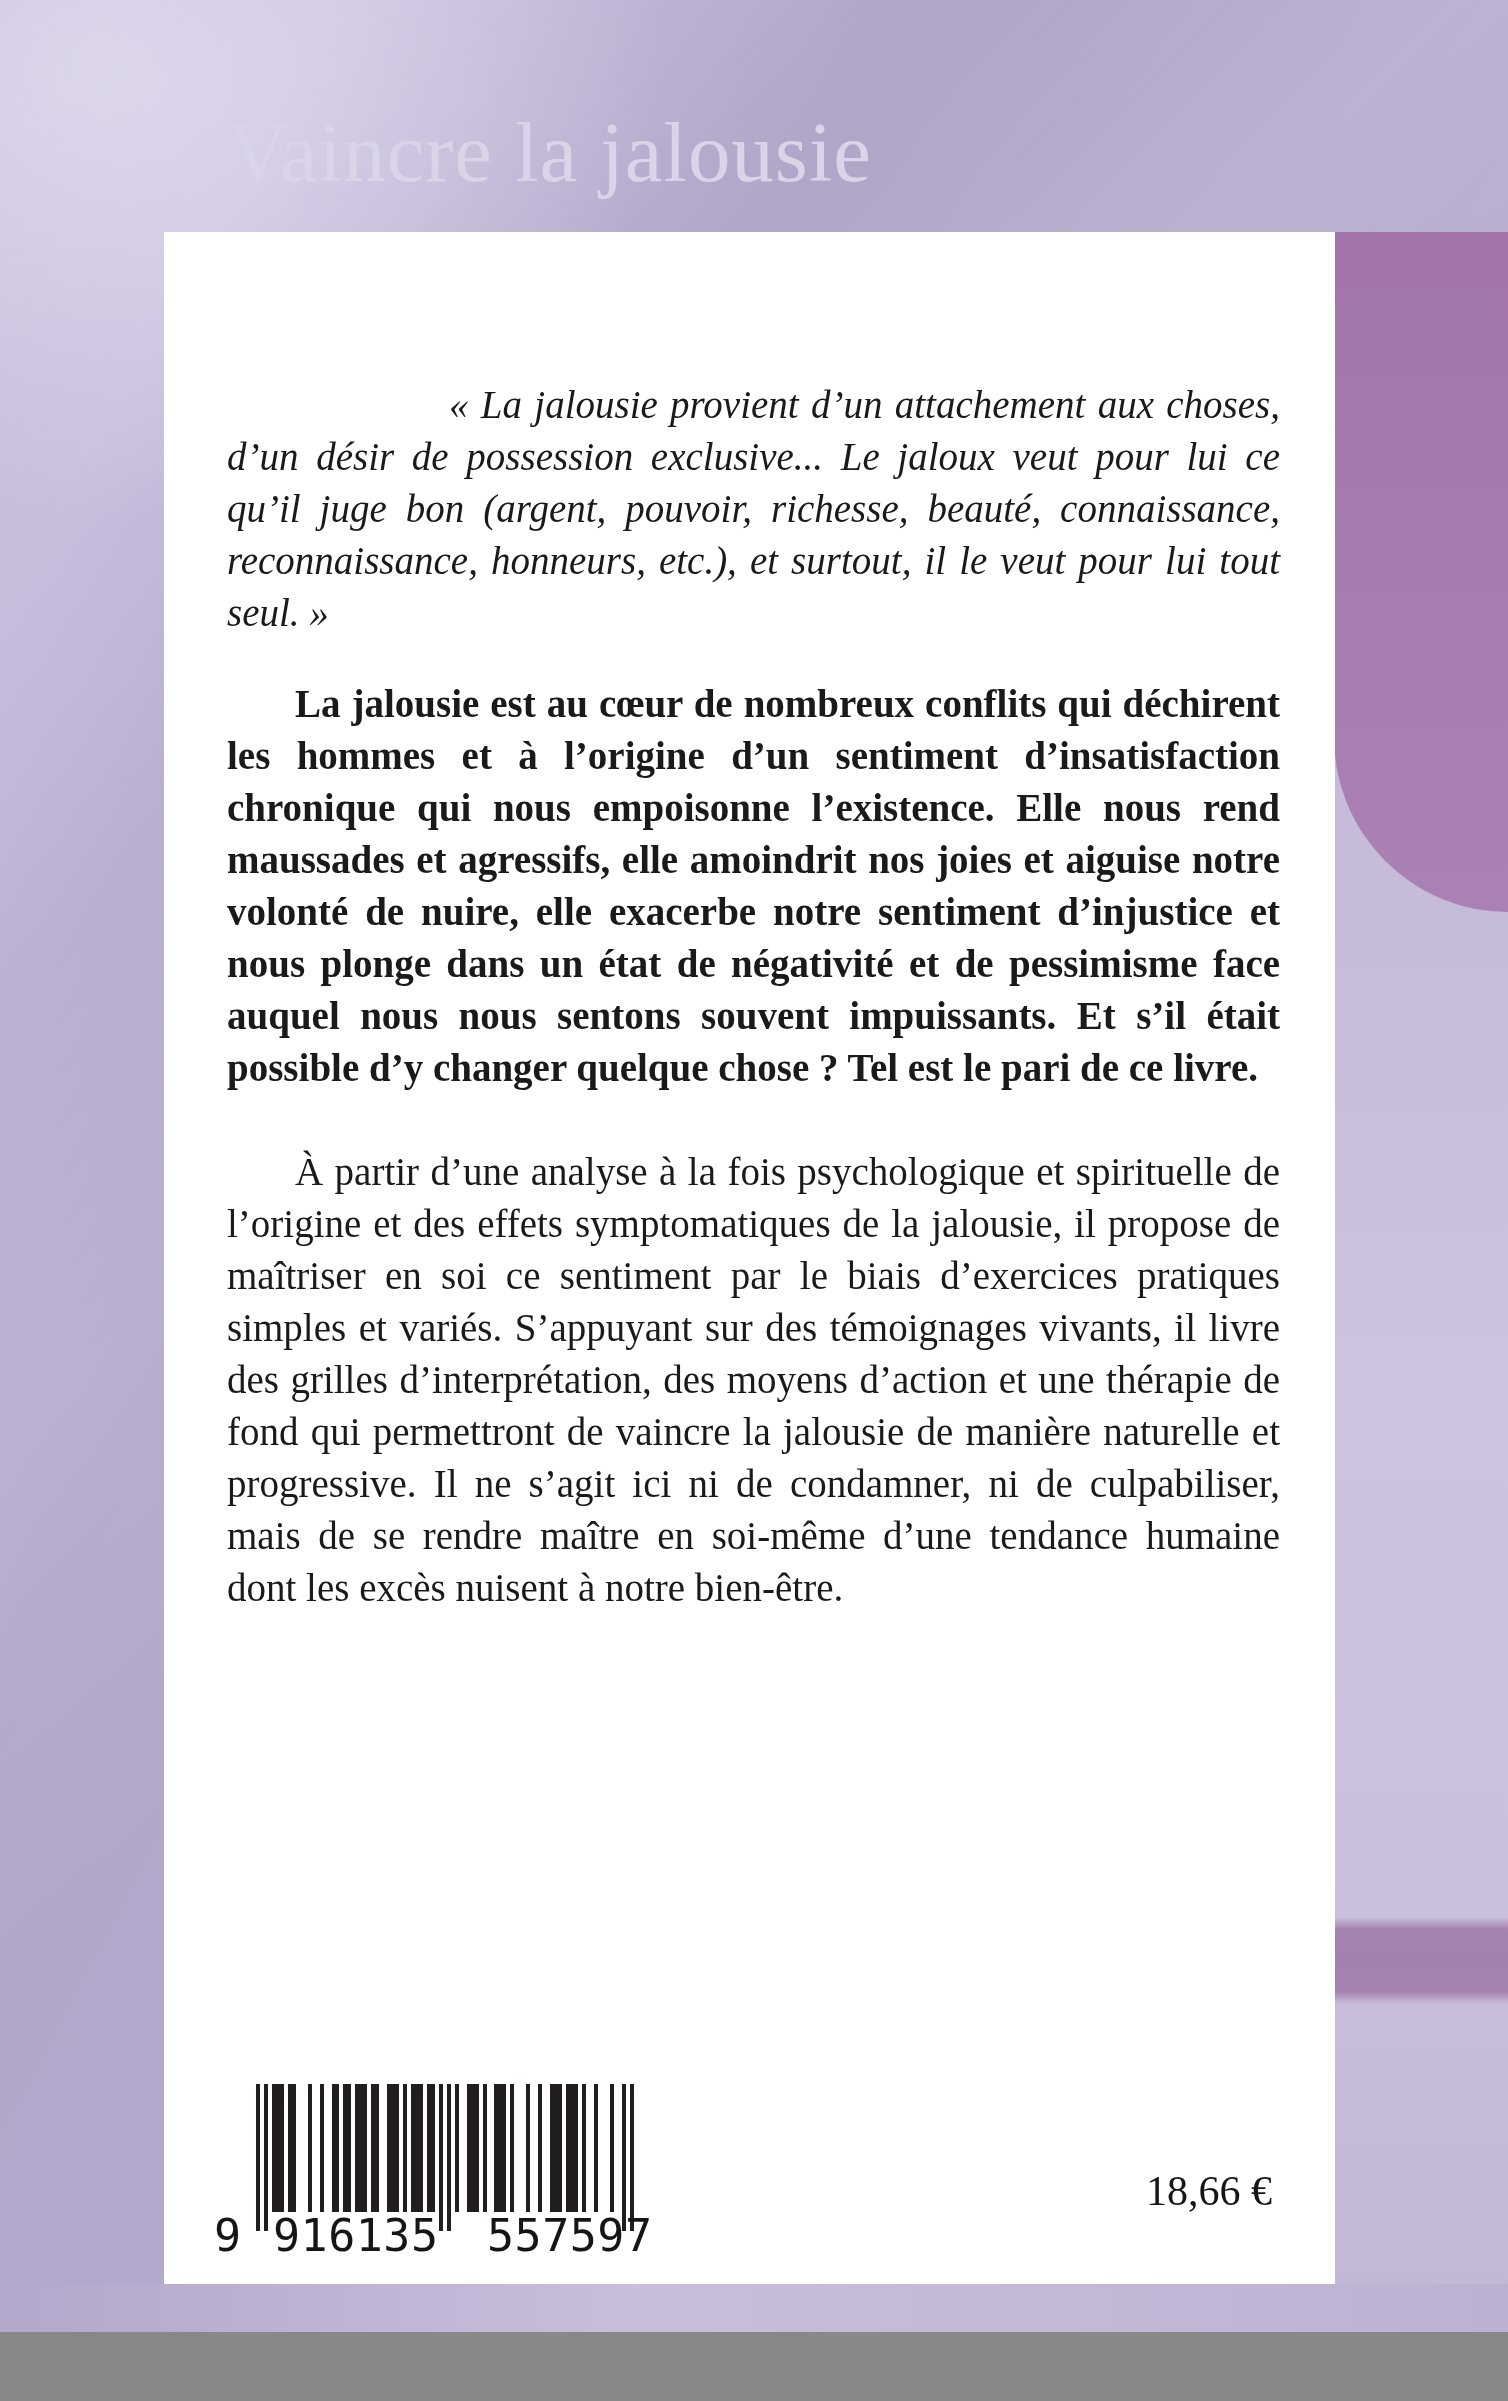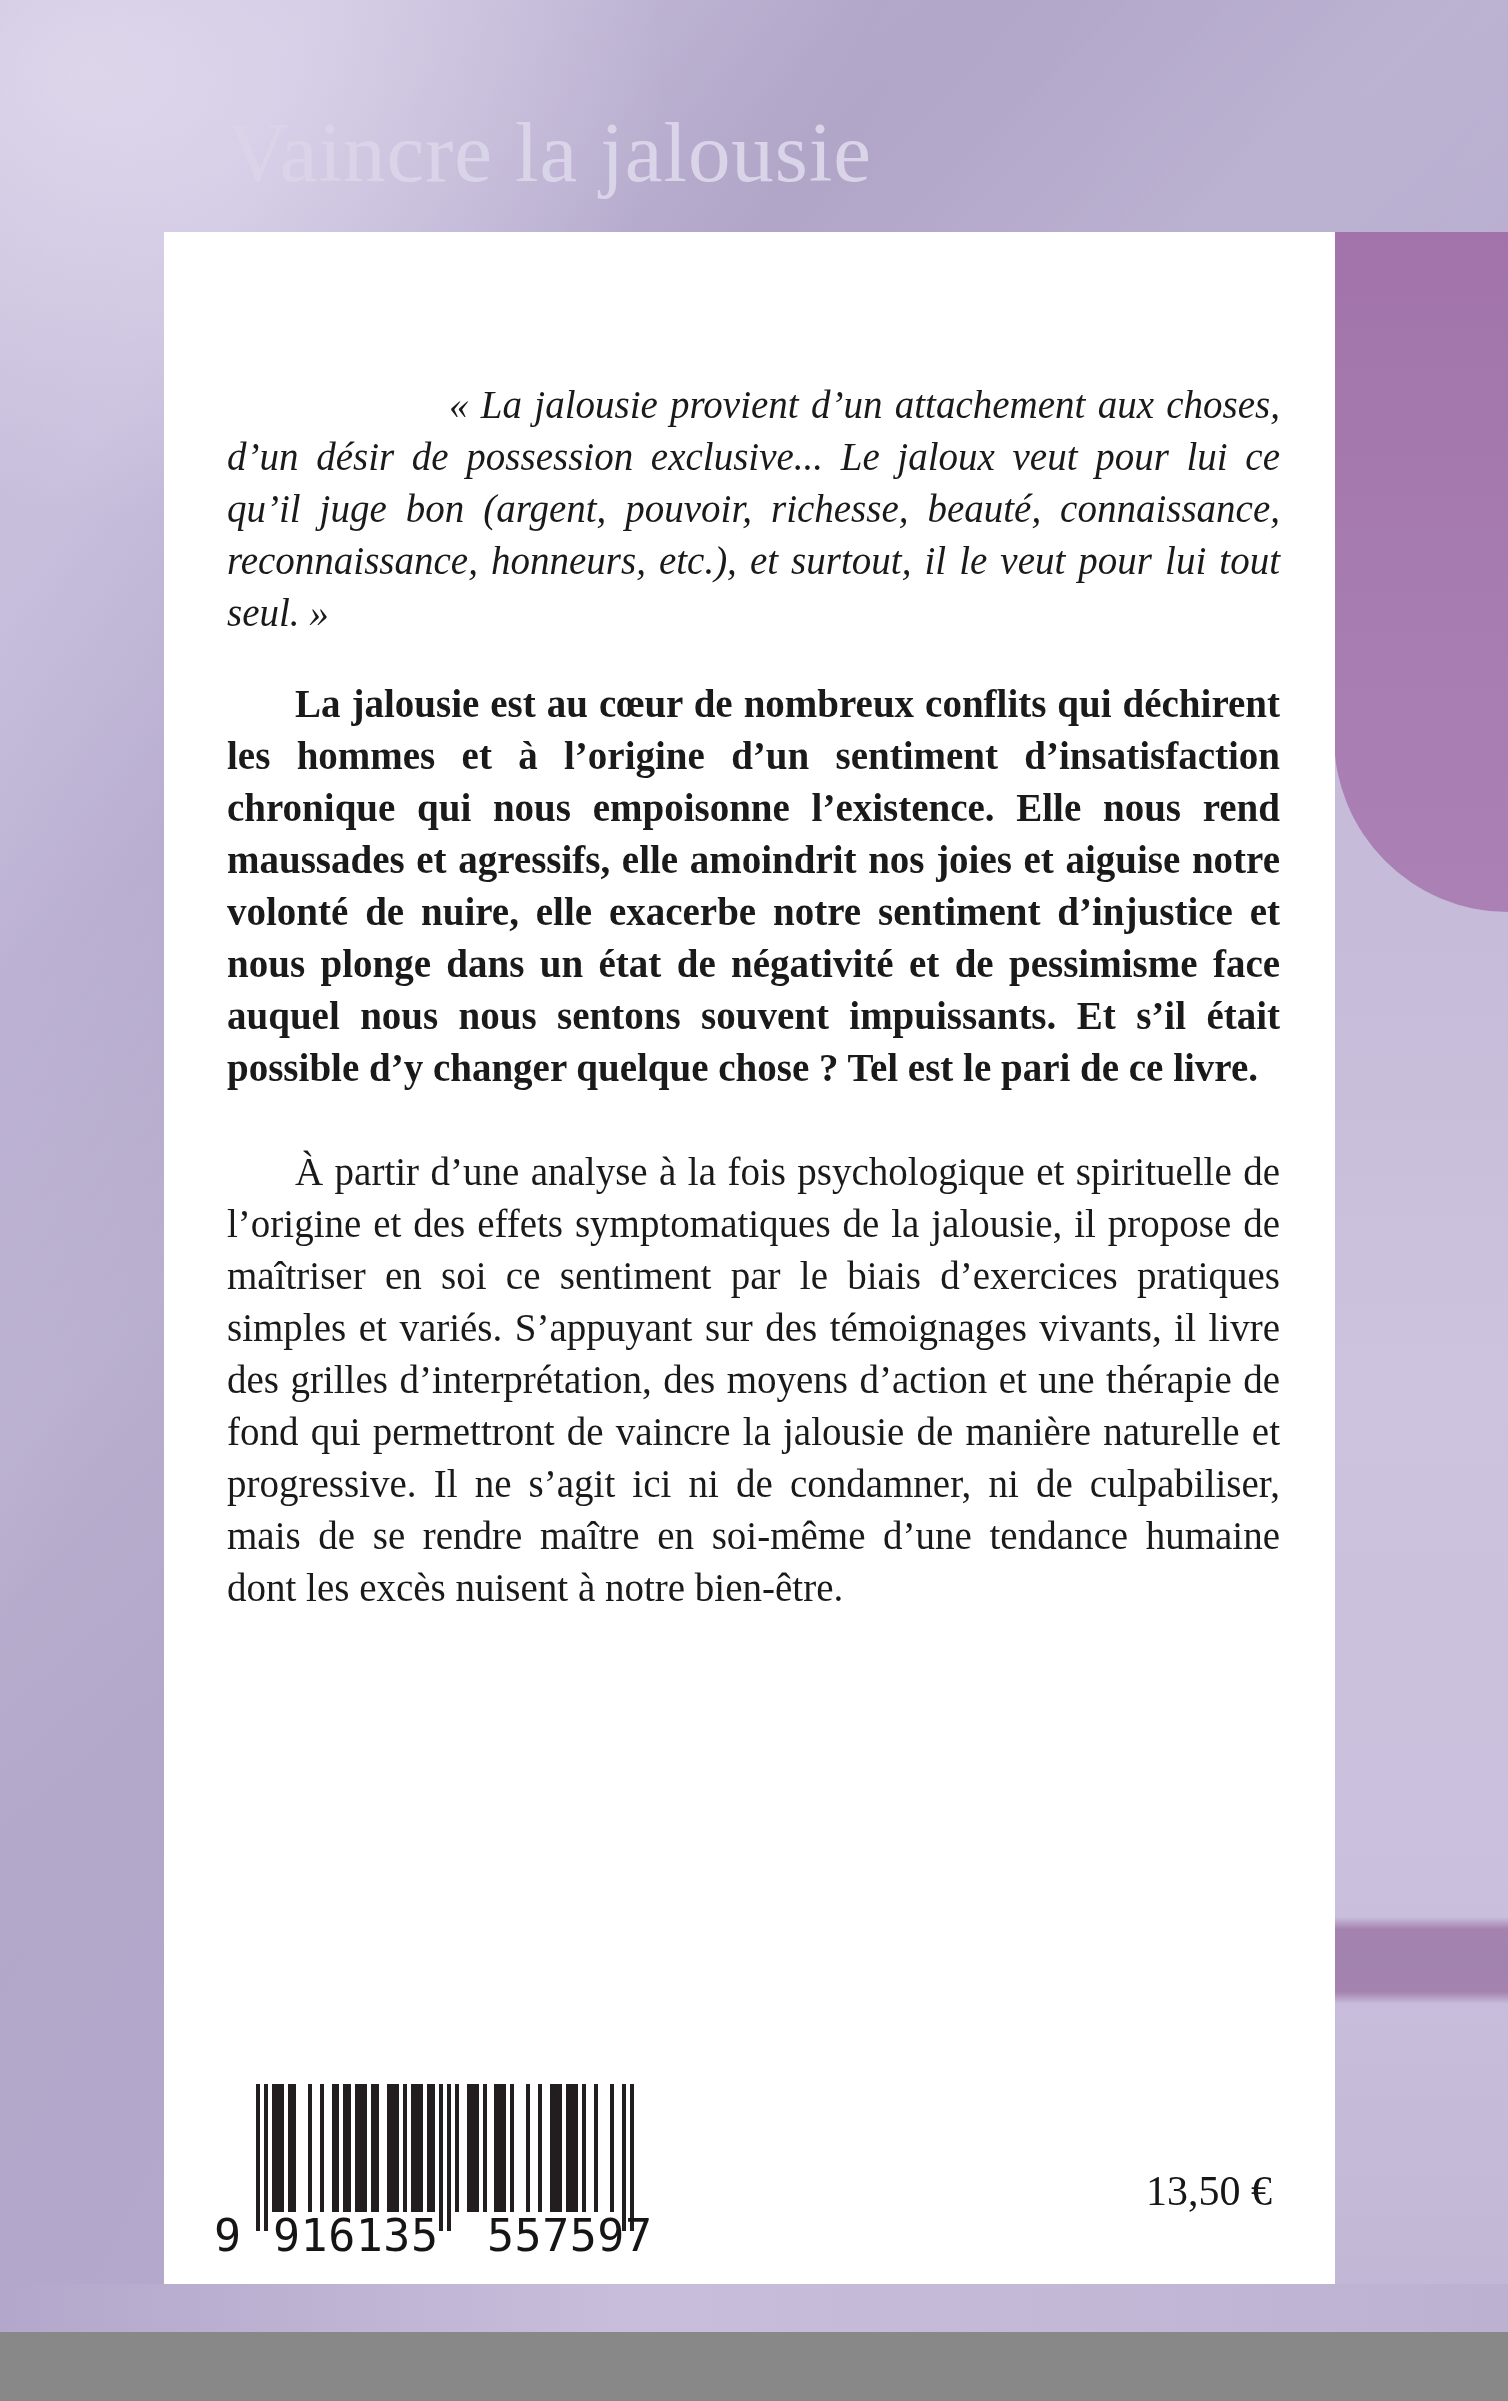--- a/index.html
+++ b/index.html
@@ -141,17 +141,17 @@
       <div class="bar" style="left: 338px; width: 4.2px;"></div>
       <div class="bar" style="left: 354px; width: 4.2px;"></div>
       <div class="bar guard" style="left: 366px; width: 4.2px;"></div>
       <div class="bar guard" style="left: 374px; width: 4.2px;"></div>
     </div>
   <div class="bc-digit bc-first">9</div>
   <div class="bc-digit bc-left">916135</div>
   <div class="bc-digit bc-right">557597</div>
 
   <div class="isbn-block">
-    <div>13,50 €</div>
+    <div>18,66 €</div>
   </div>
 
 </div>
 
 
 </body></html>

